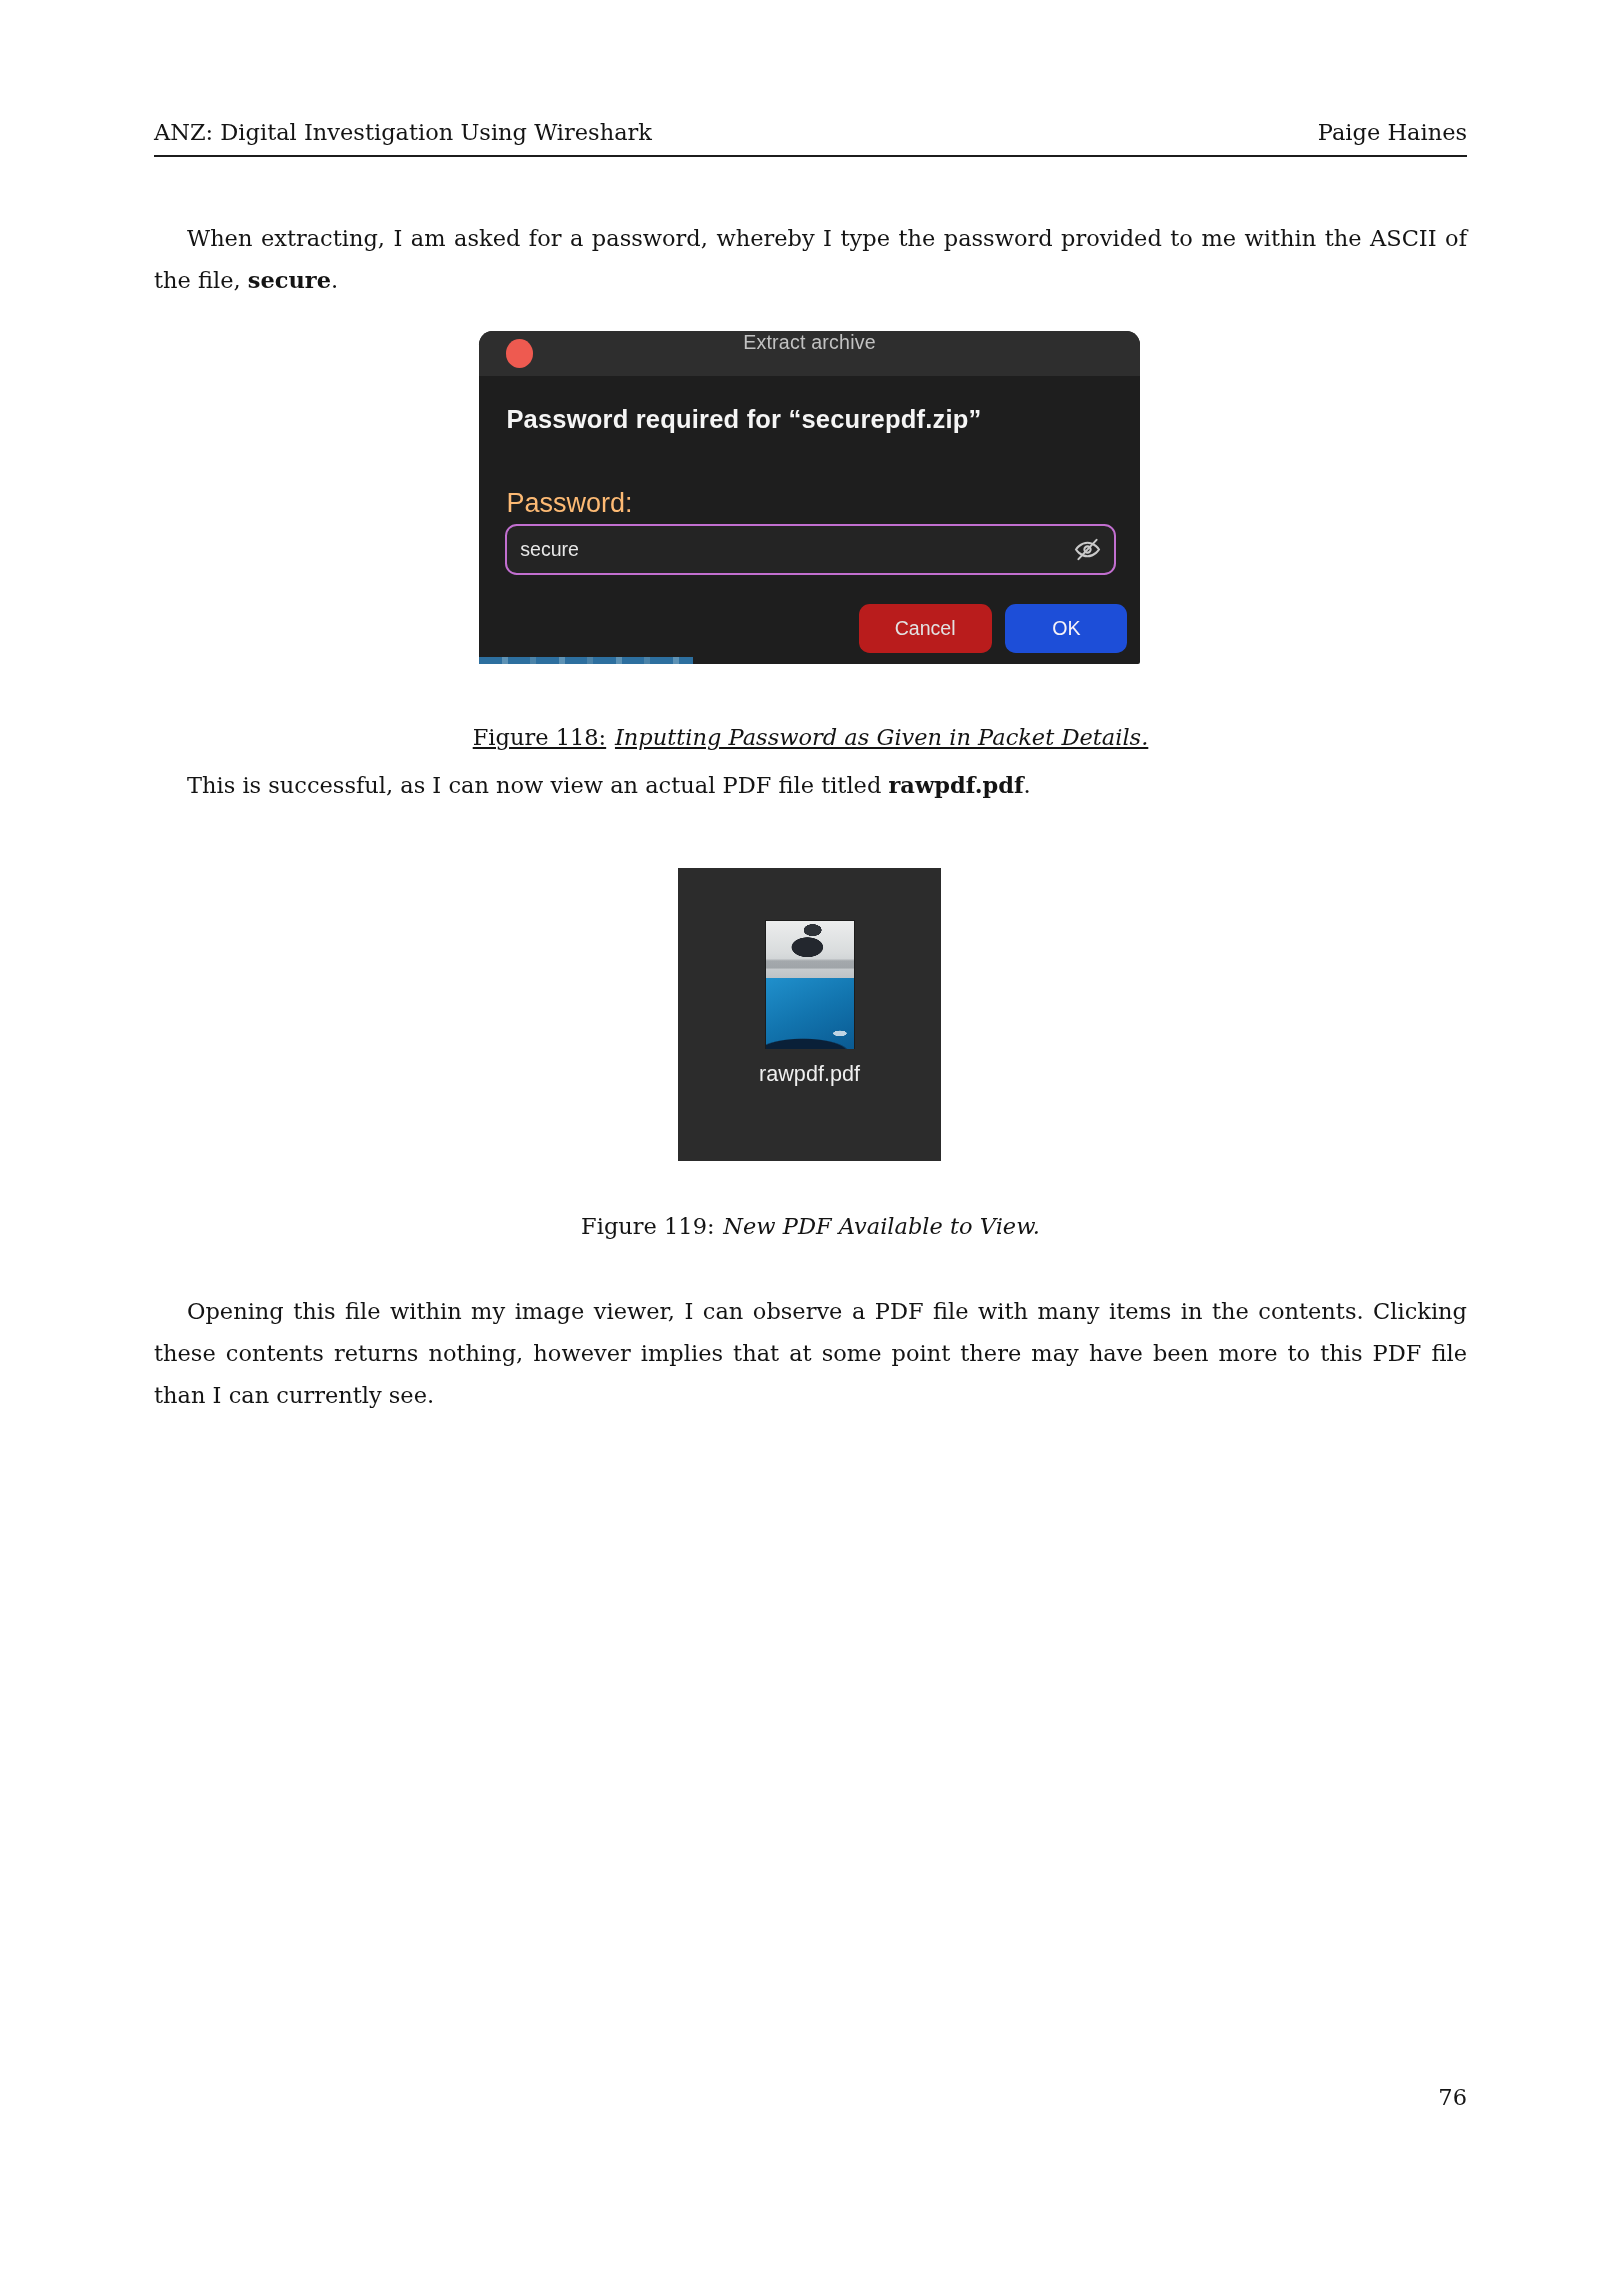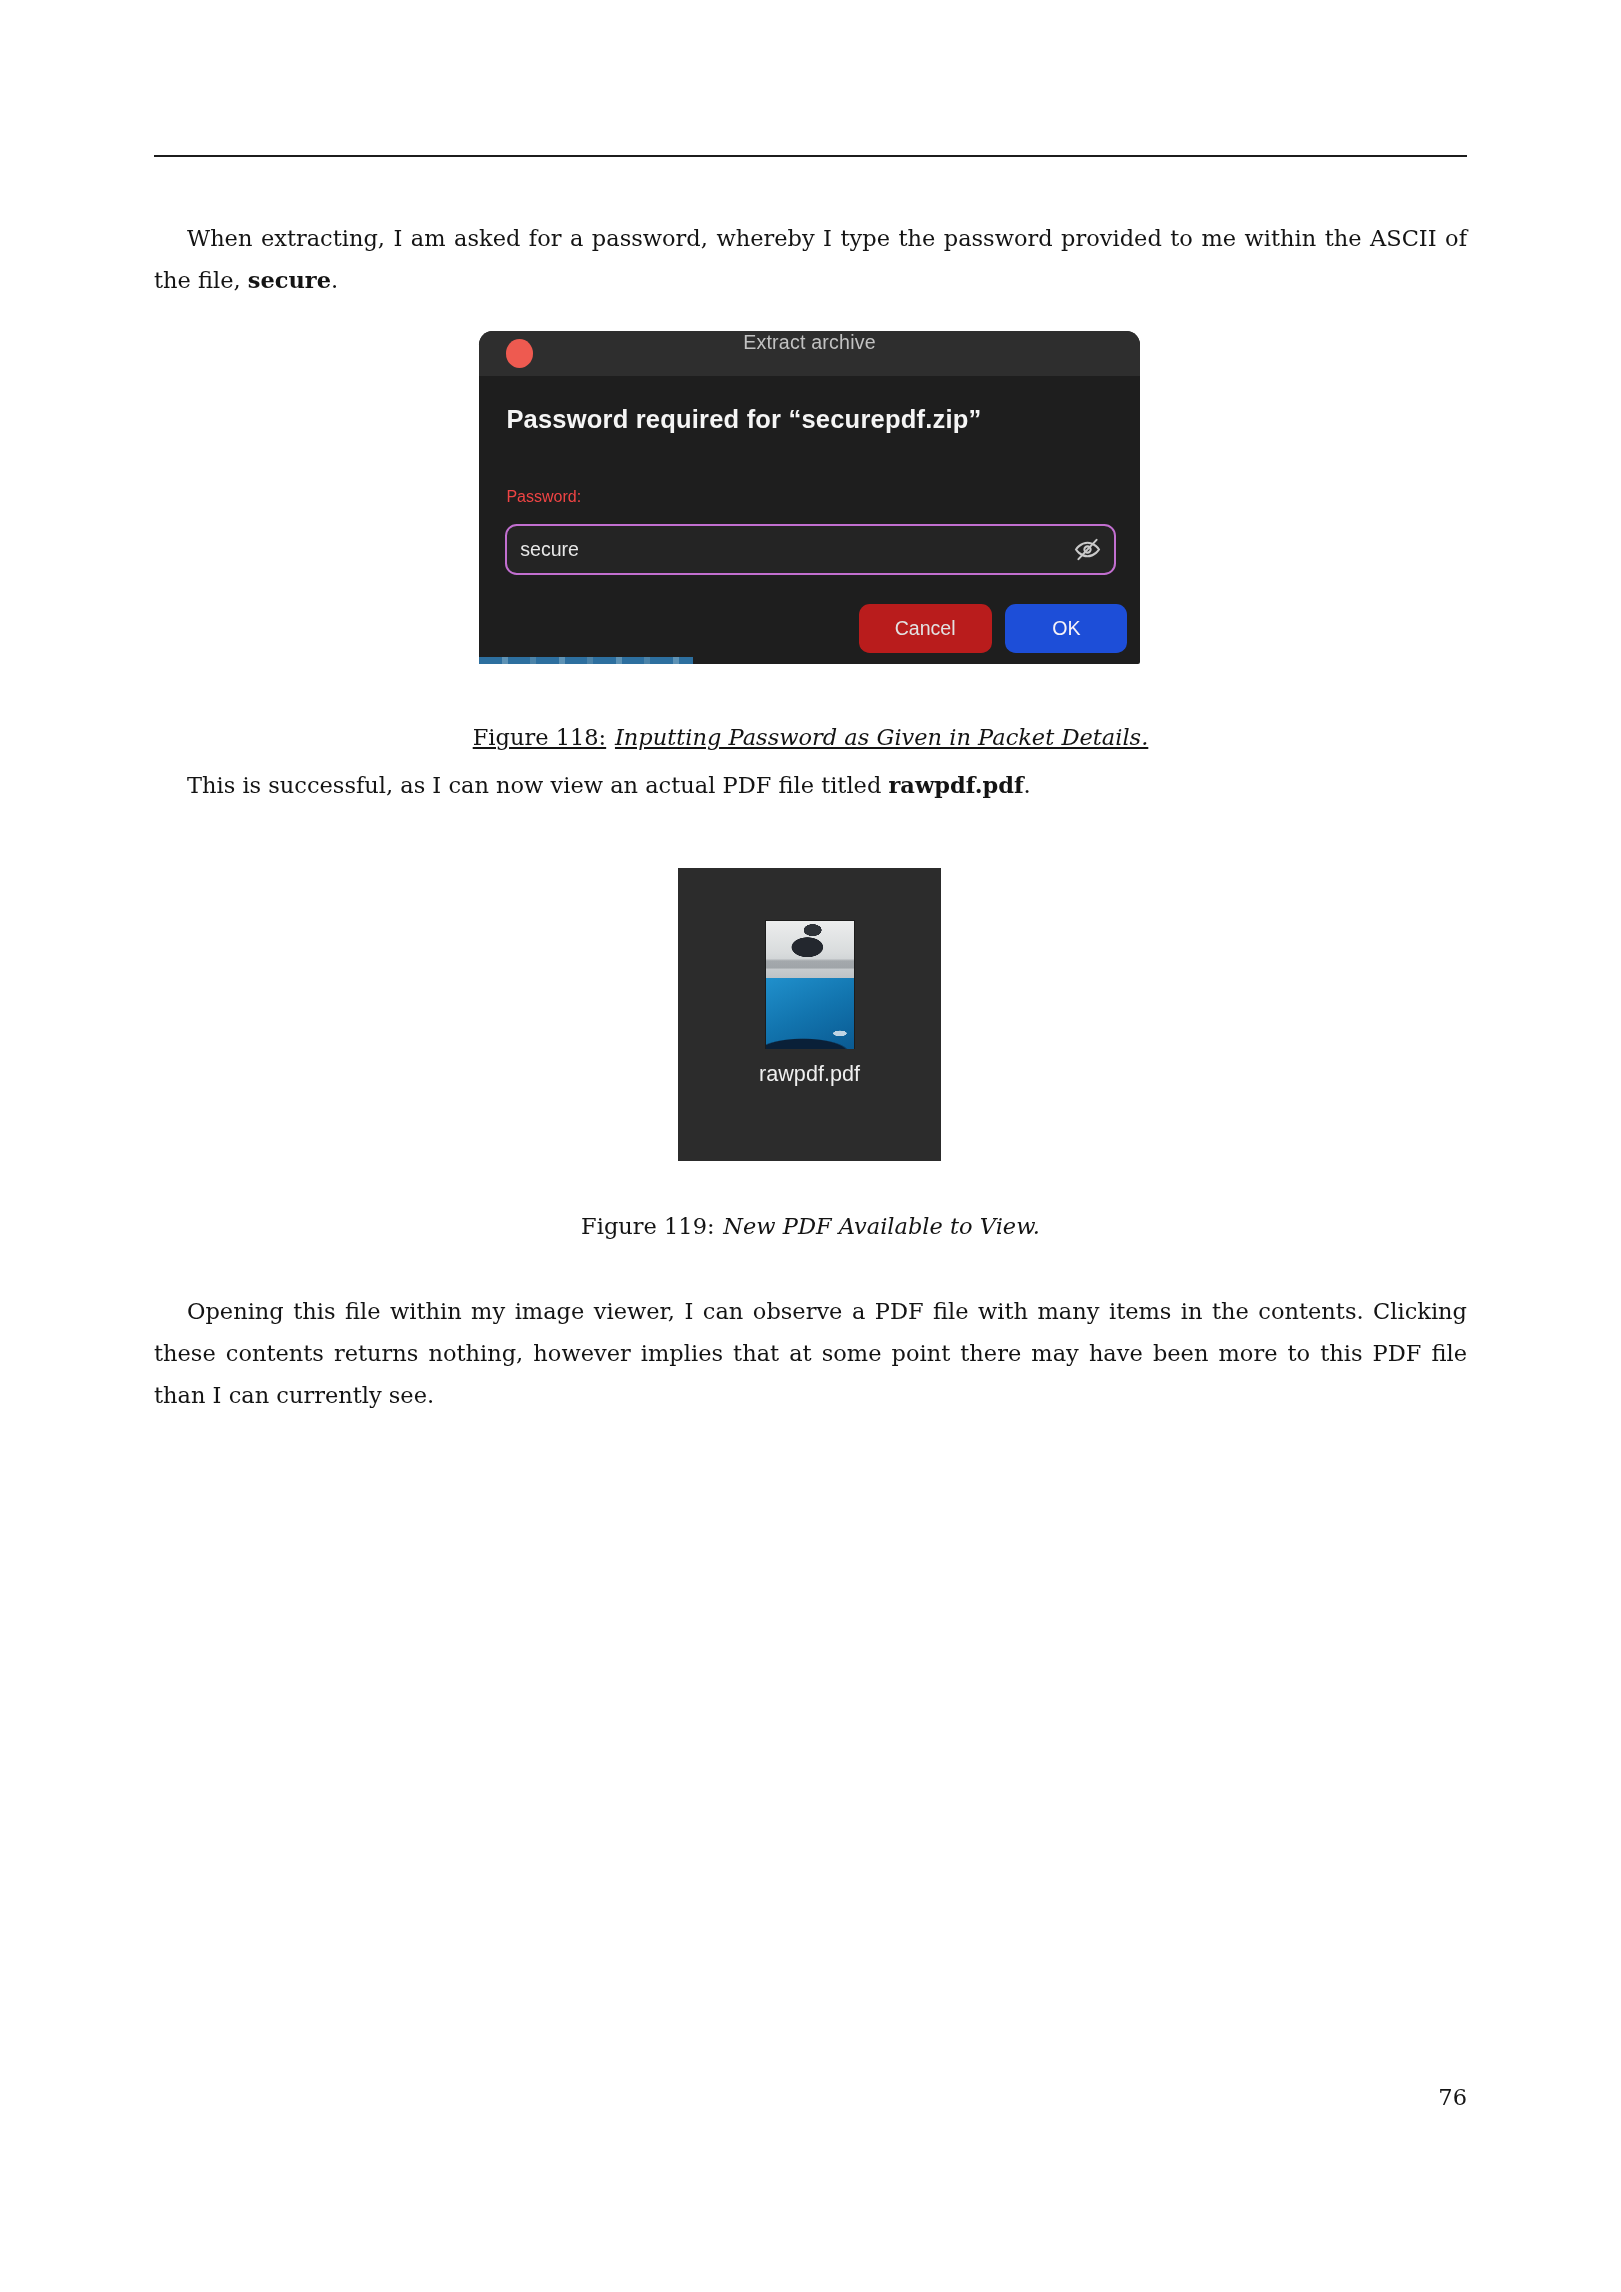--- a/index.html
+++ b/index.html
@@ -103,22 +103,22 @@
     position: absolute;
     left: 27.4px; top: 29px;
     font-size: 25.5px;
     font-weight: 700;
     color: #f5f5f5;
     letter-spacing: 0.2px;
   }
   .pw-label {
     position: absolute;
     left: 27.4px; top: 112px;
-    font-size: 16px;
-    color: #ef4444;
+    font-size: 27px;
+    color: #fdba74;
   }
   .pw-field {
     position: absolute;
     left: 25.5px; top: 148px;
     width: 611px; height: 51px;
     background: #242424;
     border: 2.9px solid #c26fd0;
     border-radius: 11.8px;
     display: flex;
     align-items: center;
@@ -215,20 +215,24 @@
     text-align: right;
     font-size: 22.5px;
     color: #141414;
   }
 </style>
 </head>
 <body>
 
 <div class="page">
 
+  <header class="page-header">
+    <span>ANZ: Digital Investigation Using Wireshark</span>
+    <span>Paige Haines</span>
+  </header>
   <div class="header-rule"></div>
 
   <p class="body-para" id="para1"><span>When extracting, I am asked for a password, whereby I type the password provided to me within the ASCII of the file, </span><b>secure</b><span>.</span></p>
 
   <figure class="fig-dialog">
     <div class="dialog">
       <div class="dialog-titlebar">
         <span class="close-dot"></span>
         <span class="dialog-title">Extract archive</span>
       </div>

